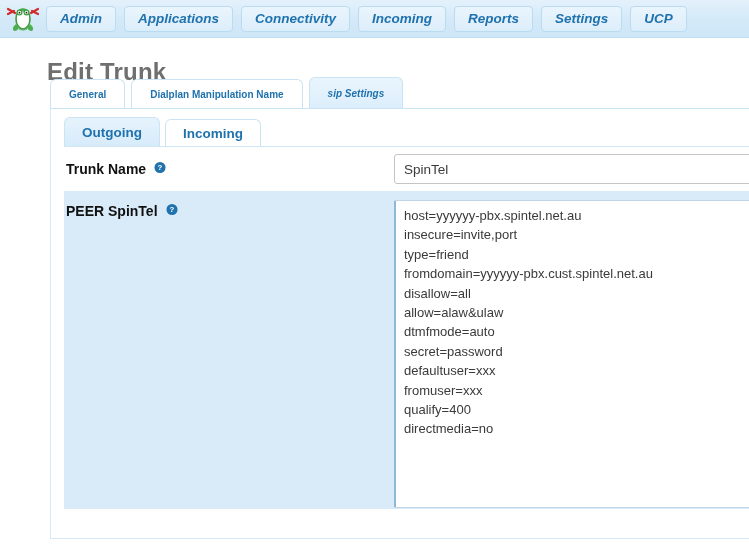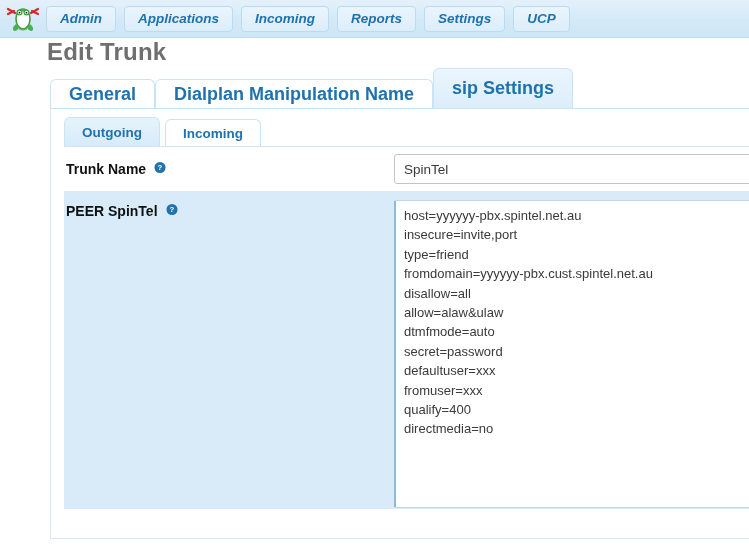--- a/index.html
+++ b/index.html
@@ -42,48 +42,50 @@
   }
   .navbtn:first-of-type { margin-left: 2px; }
 
   
   .page {
     position: absolute; top: 38px; left: 0;
     width: 749px; height: 512px;
     background: #fff;
   }
   .page-title {
-    position: absolute; left: 47px; top: 0;
+    position: absolute; left: 47px; top: 20px;
     font-size: 24px; font-weight: bold;
     color: #6f6f6f;
     letter-spacing: 0.2px;
   }
 
   
   .outer-tabs {
     position: absolute; left: 50px; top: 40px;
     width: 760px; height: 30px;
     display: flex; align-items: flex-end;
   }
   .otab {
     height: 29px;
     padding: 0 18px;
     display: flex; align-items: center;
-    font-size: 18px; font-weight: bold;
+    font-size: 10px; font-weight: bold;
     color: #1f72ad;
     border: 1px solid #c9e4f5;
     border-bottom: none;
     border-radius: 6px 6px 0 0;
     background: #ffffff;
+    margin-right: 6px;
     cursor: pointer;
     white-space: nowrap;
   }
   .otab.active {
     background: linear-gradient(to bottom, #eaf5fd 0%, #dceefb 100%);
-    height: 40px;
+    height: 31px;
+    font-style: italic;
   }
   .outer-rule {
     position: absolute; left: 50px; top: 70px;
     width: 760px; height: 1px;
     background: #c9e4f5;
   }
 
   
   .panel {
     position: absolute; left: 50px; top: 71px;
@@ -217,20 +219,23 @@
       <path d="M25 20 Q30 24 27 27 Q23 27 22 23 Z" fill="#4caf50"></path>
       <path d="M12 24 Q18 29 24 24 Q18 27 12 24 Z" fill="#4caf50"></path>
     </svg>
   </div>
 
   <div class="navbtn">
     <span>Admin</span>
   </div>
   <div class="navbtn">
     <span>Applications</span>
+  </div>
+  <div class="navbtn">
+    <span>Connectivity</span>
   </div>
   <div class="navbtn">
     <span>Incoming</span>
   </div>
   <div class="navbtn">
     <span>Reports</span>
   </div>
   <div class="navbtn">
     <span>Settings</span>
   </div>

